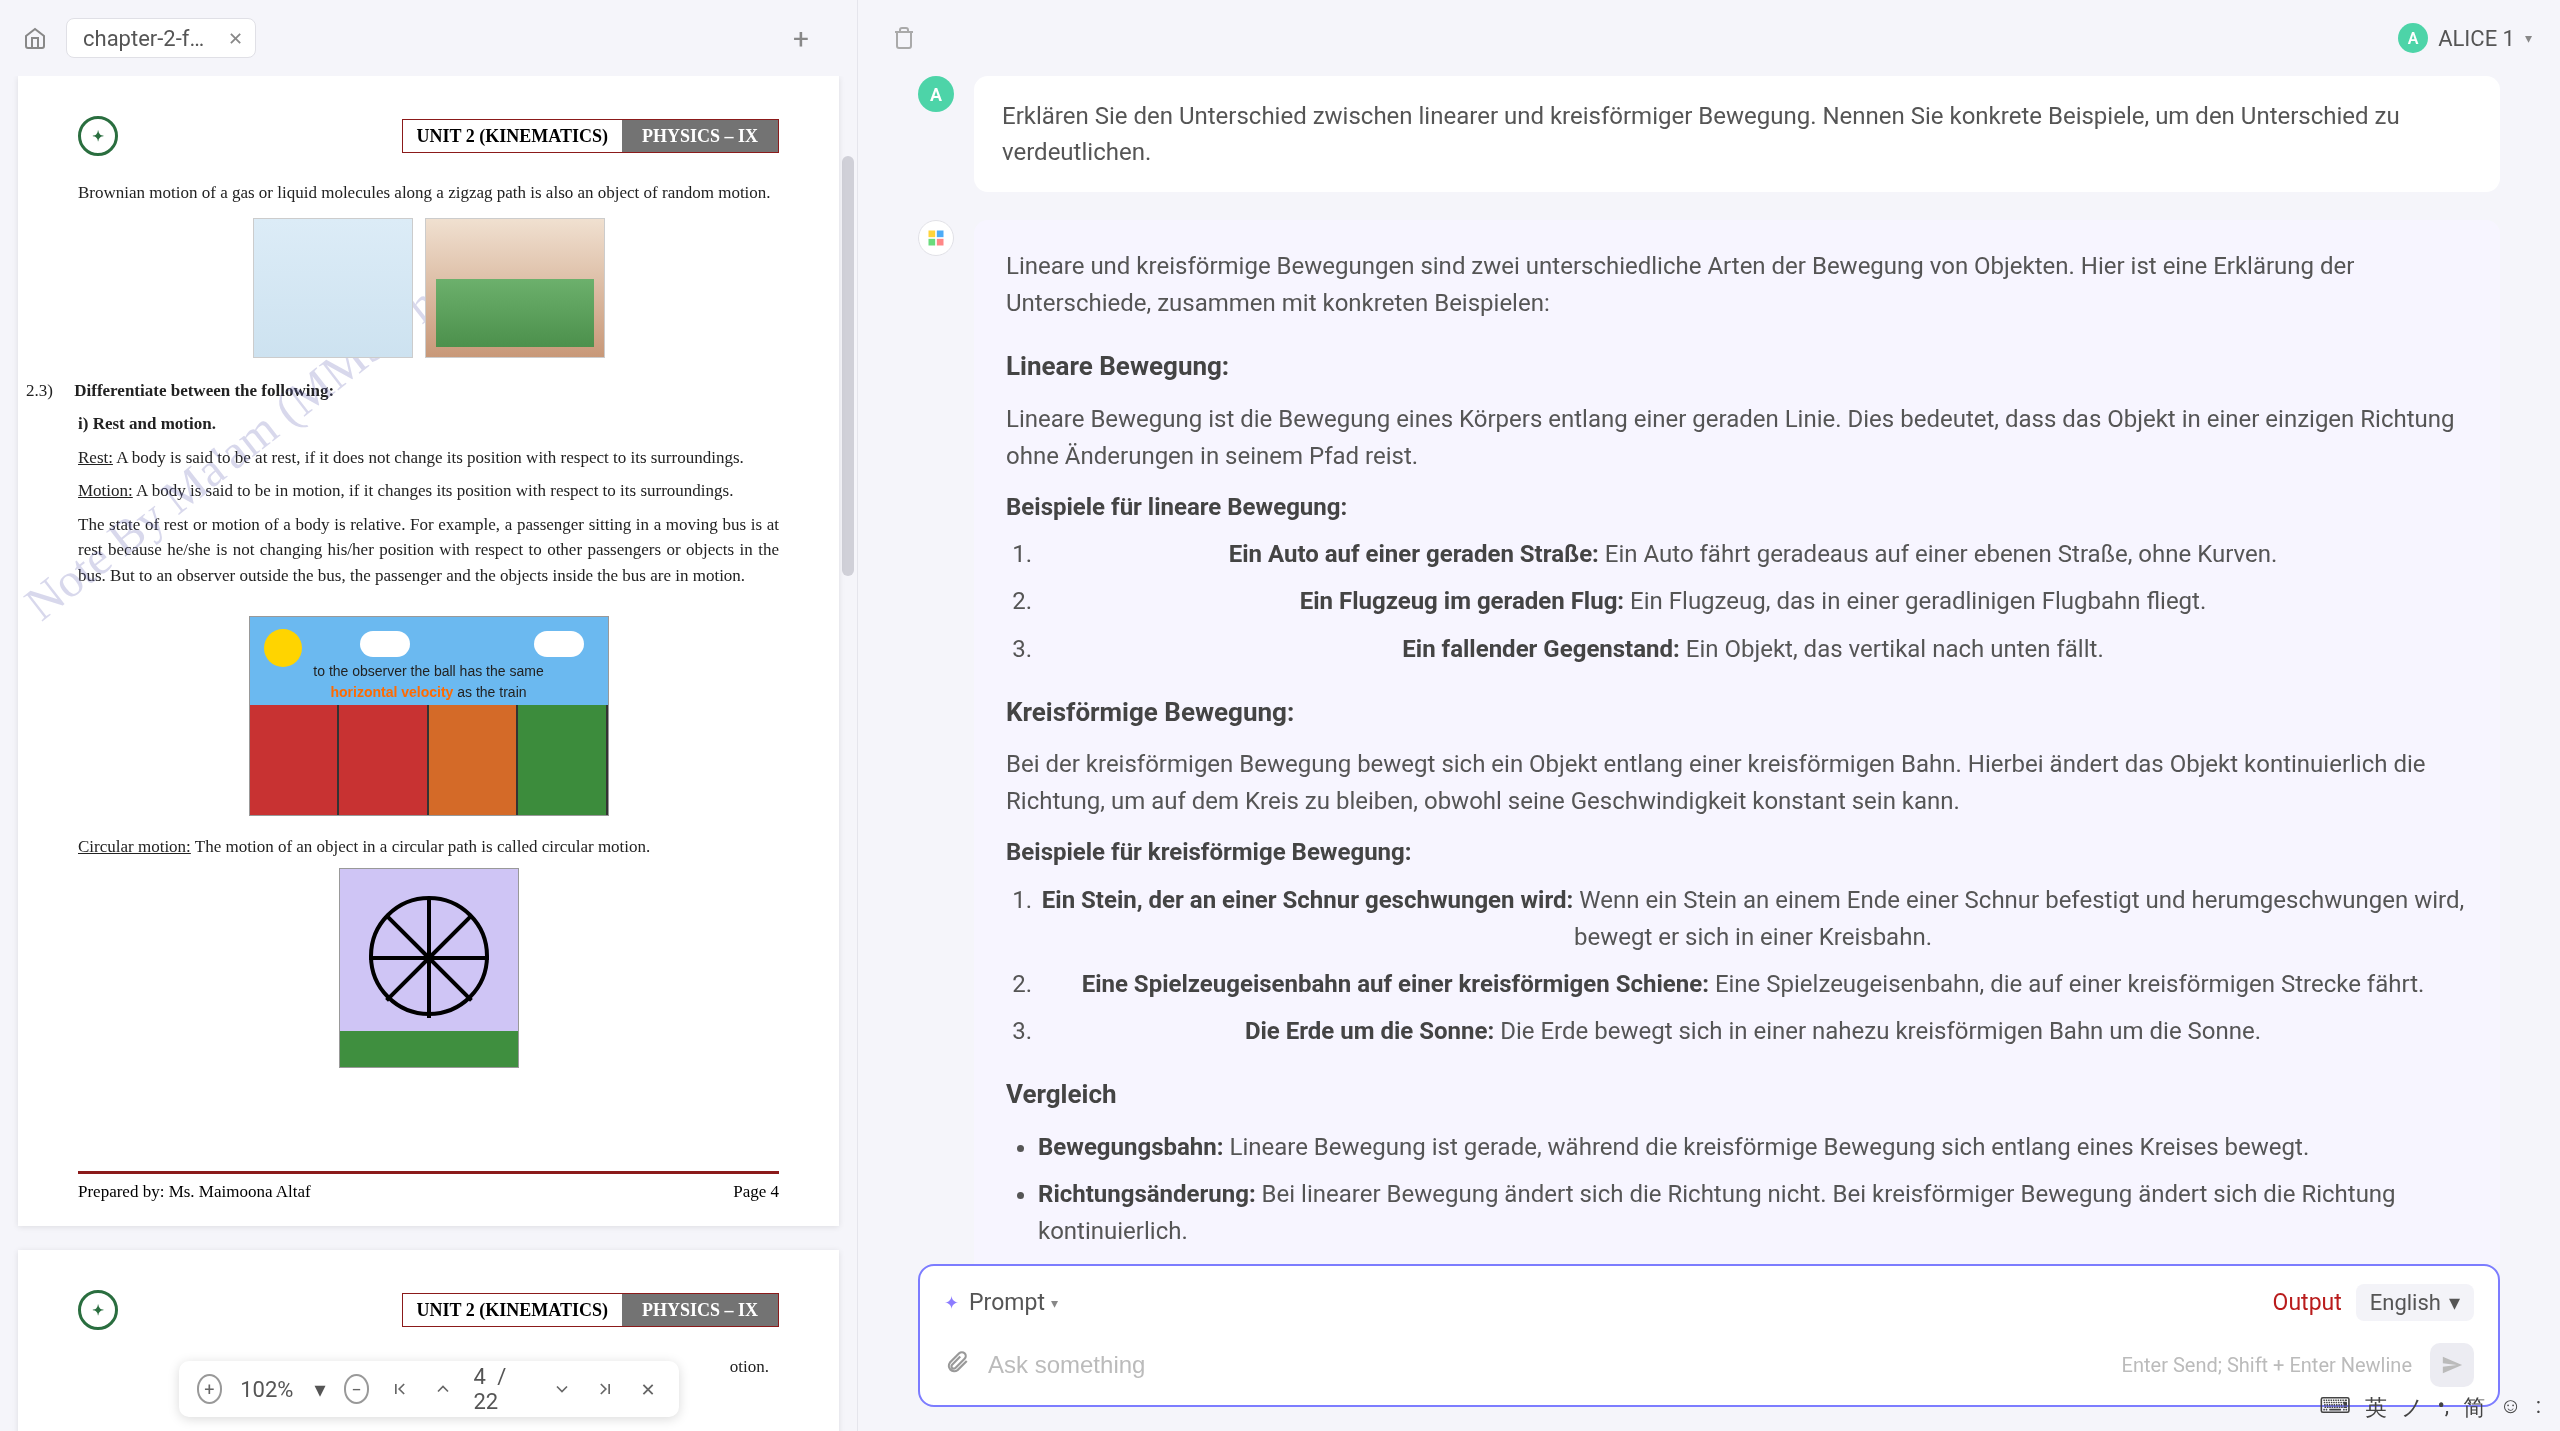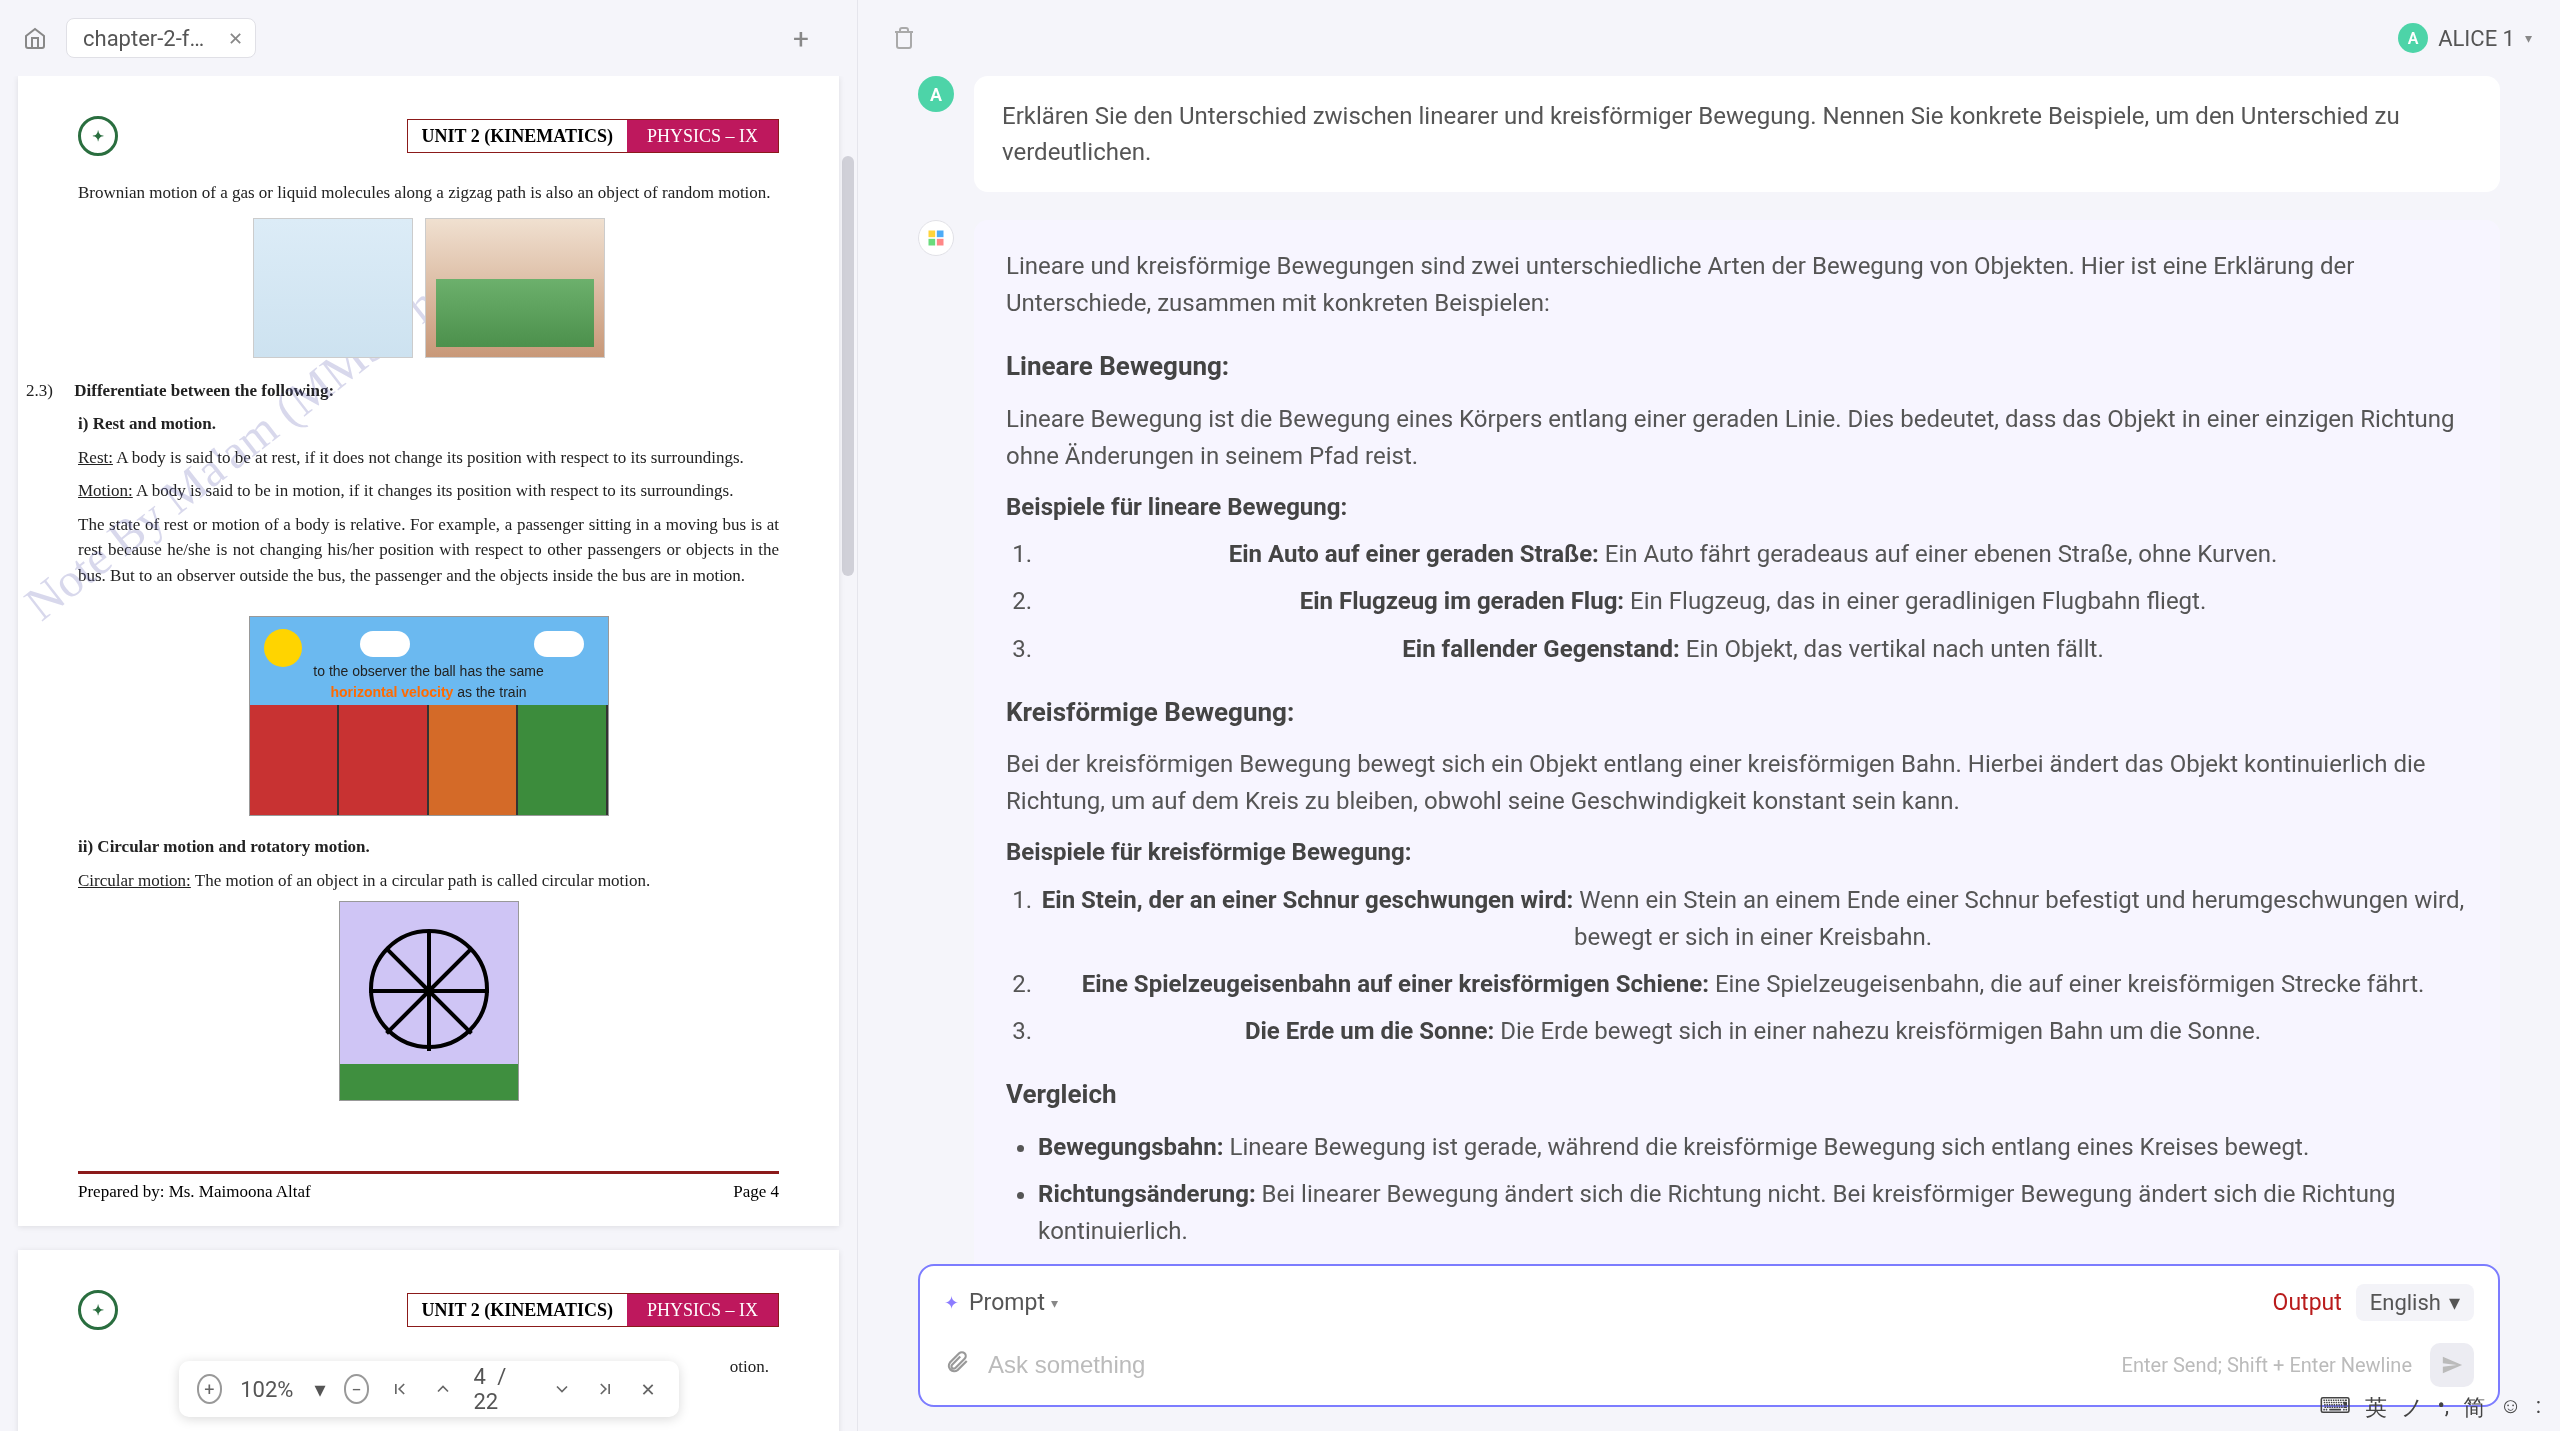--- a/index.html
+++ b/index.html
@@ -90,24 +90,24 @@
 .unit-label {
   background: #fff;
   color: #000;
   font-family: "Times New Roman", serif;
   font-weight: bold;
   font-size: 18px;
   padding: 4px 14px;
   display: flex; align-items: center;
 }
 .unit-phys {
-  background: #be185d;
+  background: #737373;
   color: #fff;
   font-family: "Times New Roman", serif;
-  font-weight: normal;
+  font-weight: bold;
   font-size: 18px;
   padding: 4px 20px;
   display: flex; align-items: center;
 }
 .doc-text {
   font-family: "Times New Roman", serif;
   font-size: 17px;
   line-height: 1.5;
   text-align: justify;
   color: #222;
@@ -363,21 +363,20 @@
               <span class="orange">horizontal velocity</span><span> as the train</span>
             </div>
             <div class="train-body">
               <div class="train-car tc-red"></div>
               <div class="train-car tc-red"></div>
               <div class="train-car tc-orange"></div>
               <div class="train-car tc-green"></div>
             </div>
           </div>
 
-          <p><strong>ii) Circular motion and rotatory motion.</strong></p>
           <p><u>Circular motion:</u><span> The motion of an object in a circular path is called circular motion.</span></p>
 
           <div class="img-ferris">
             <div class="ferris-grass"></div>
             <div class="ferris-wheel">
               <div class="ferris-spoke" style="transform:rotate(0deg);"></div>
               <div class="ferris-spoke" style="transform:rotate(45deg);"></div>
               <div class="ferris-spoke" style="transform:rotate(90deg);"></div>
               <div class="ferris-spoke" style="transform:rotate(135deg);"></div>
               <div class="ferris-spoke" style="transform:rotate(180deg);"></div>

